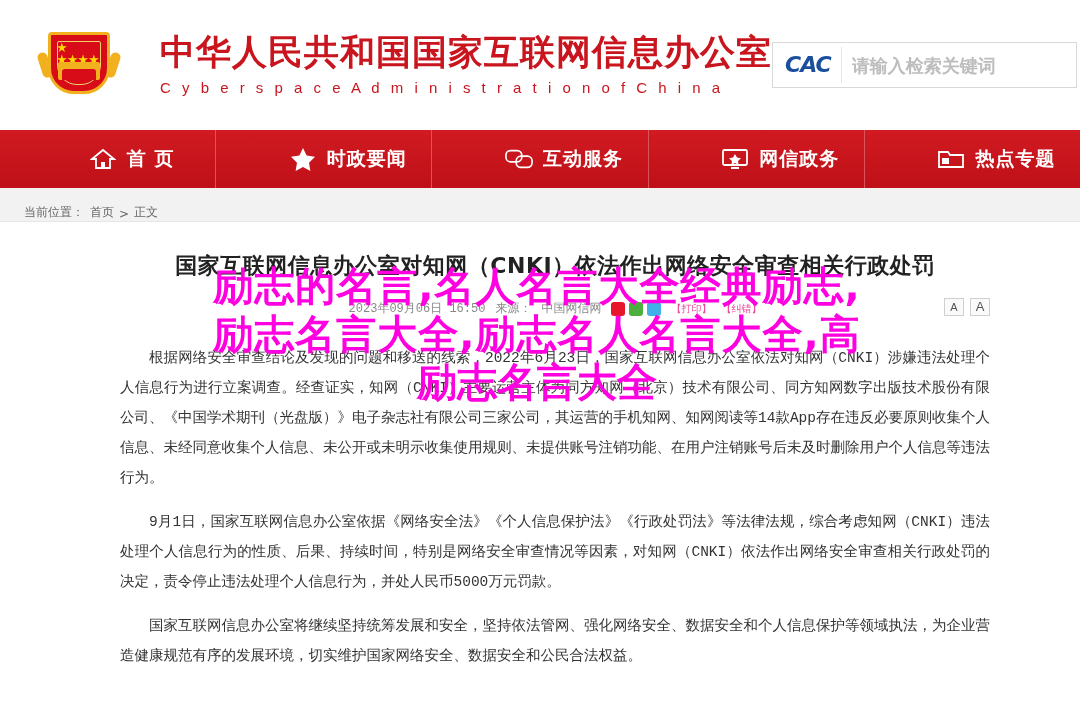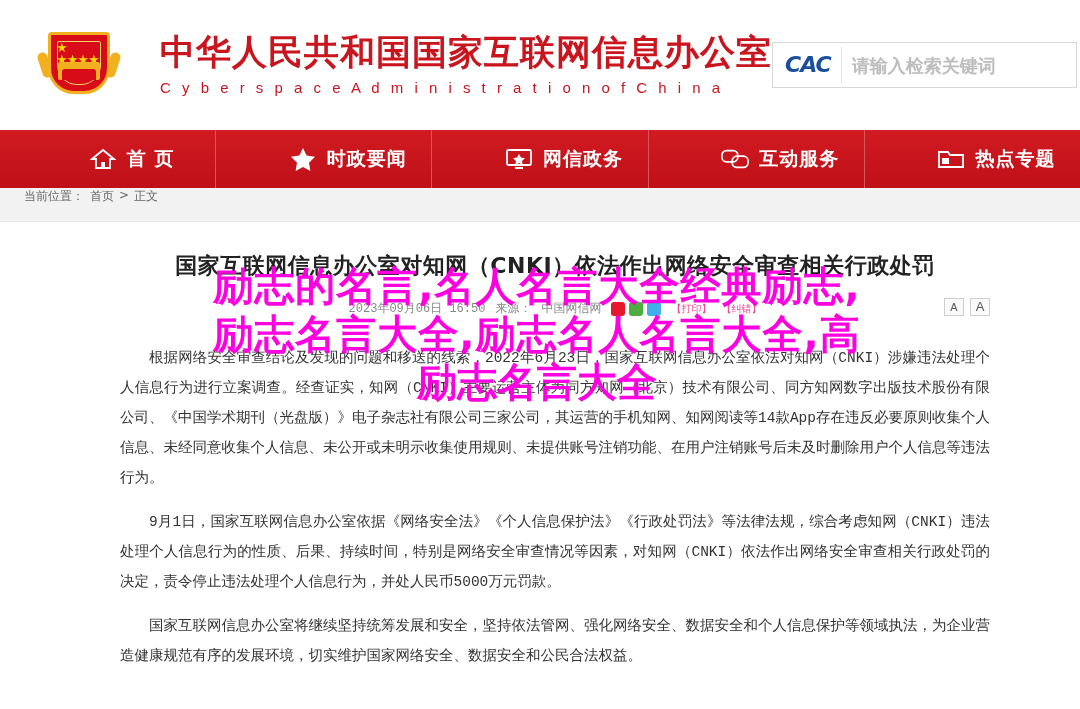--- a/index.html
+++ b/index.html
@@ -198,21 +198,21 @@
     justify-content: center;
   }
   .nav-item svg { display: block; }
 
   
   .breadcrumb {
     height: 34px;
     background: #f2f2f2;
     border-bottom: 1px solid #e6e6e6;
     display: flex;
-    align-items: flex-start;
+    align-items: flex-end;
     padding: 0 24px;
     font-size: 12px;
     color: #666;
     font-family: "DejaVu Sans", "Liberation Sans", sans-serif;
   }
   .breadcrumb .crumb-label { margin-right: 6px; }
   .breadcrumb a { color: #666; text-decoration: none; }
   .breadcrumb .sep { margin: 0 5px; }
 
   
@@ -343,36 +343,36 @@
     <div class="nav-item">
       <span class="nav-icon">
         <svg width="26" height="24" viewBox="0 0 26 24">
             <polygon points="13,1 16.6,8.6 25,9.8 19,15.7 20.4,24 13,20 5.6,24 7,15.7 1,9.8 9.4,8.6" fill="#fff"></polygon>
           </svg>
       </span>
       <span>时政要闻</span>
     </div>
     <div class="nav-item">
       <span class="nav-icon">
+        <svg width="30" height="22" viewBox="0 0 30 22">
+            <rect x="1" y="2" width="17" height="12" rx="5" fill="none" stroke="#fff" stroke-width="1.8"></rect>
+            <rect x="12" y="8" width="17" height="12" rx="5" fill="none" stroke="#fff" stroke-width="1.8"></rect>
+          </svg>
+      </span>
+      <span>互动服务</span>
+    </div>
+    <div class="nav-item">
+      <span class="nav-icon">
         <svg width="28" height="22" viewBox="0 0 28 22">
             <rect x="2" y="2" width="24" height="15" rx="1.5" fill="none" stroke="#fff" stroke-width="1.8"></rect>
             <polygon points="14,6 16,9.6 20,10.2 17,13 17.7,17 14,15 10.3,17 11,13 8,10.2 12,9.6" fill="#fff"></polygon>
             <rect x="10" y="19" width="8" height="2" fill="#fff"></rect>
           </svg>
       </span>
       <span>网信政务</span>
-    </div>
-    <div class="nav-item">
-      <span class="nav-icon">
-        <svg width="30" height="22" viewBox="0 0 30 22">
-            <rect x="1" y="2" width="17" height="12" rx="5" fill="none" stroke="#fff" stroke-width="1.8"></rect>
-            <rect x="12" y="8" width="17" height="12" rx="5" fill="none" stroke="#fff" stroke-width="1.8"></rect>
-          </svg>
-      </span>
-      <span>互动服务</span>
     </div>
     <div class="nav-item">
       <span class="nav-icon">
         <svg width="28" height="22" viewBox="0 0 28 22">
             <path d="M2 4 H11 L13 7 H26 V19 H2 Z" fill="none" stroke="#fff" stroke-width="1.8"></path>
             <rect x="5" y="10" width="7" height="6" fill="#fff"></rect>
           </svg>
       </span>
       <span>热点专题</span>
     </div>

